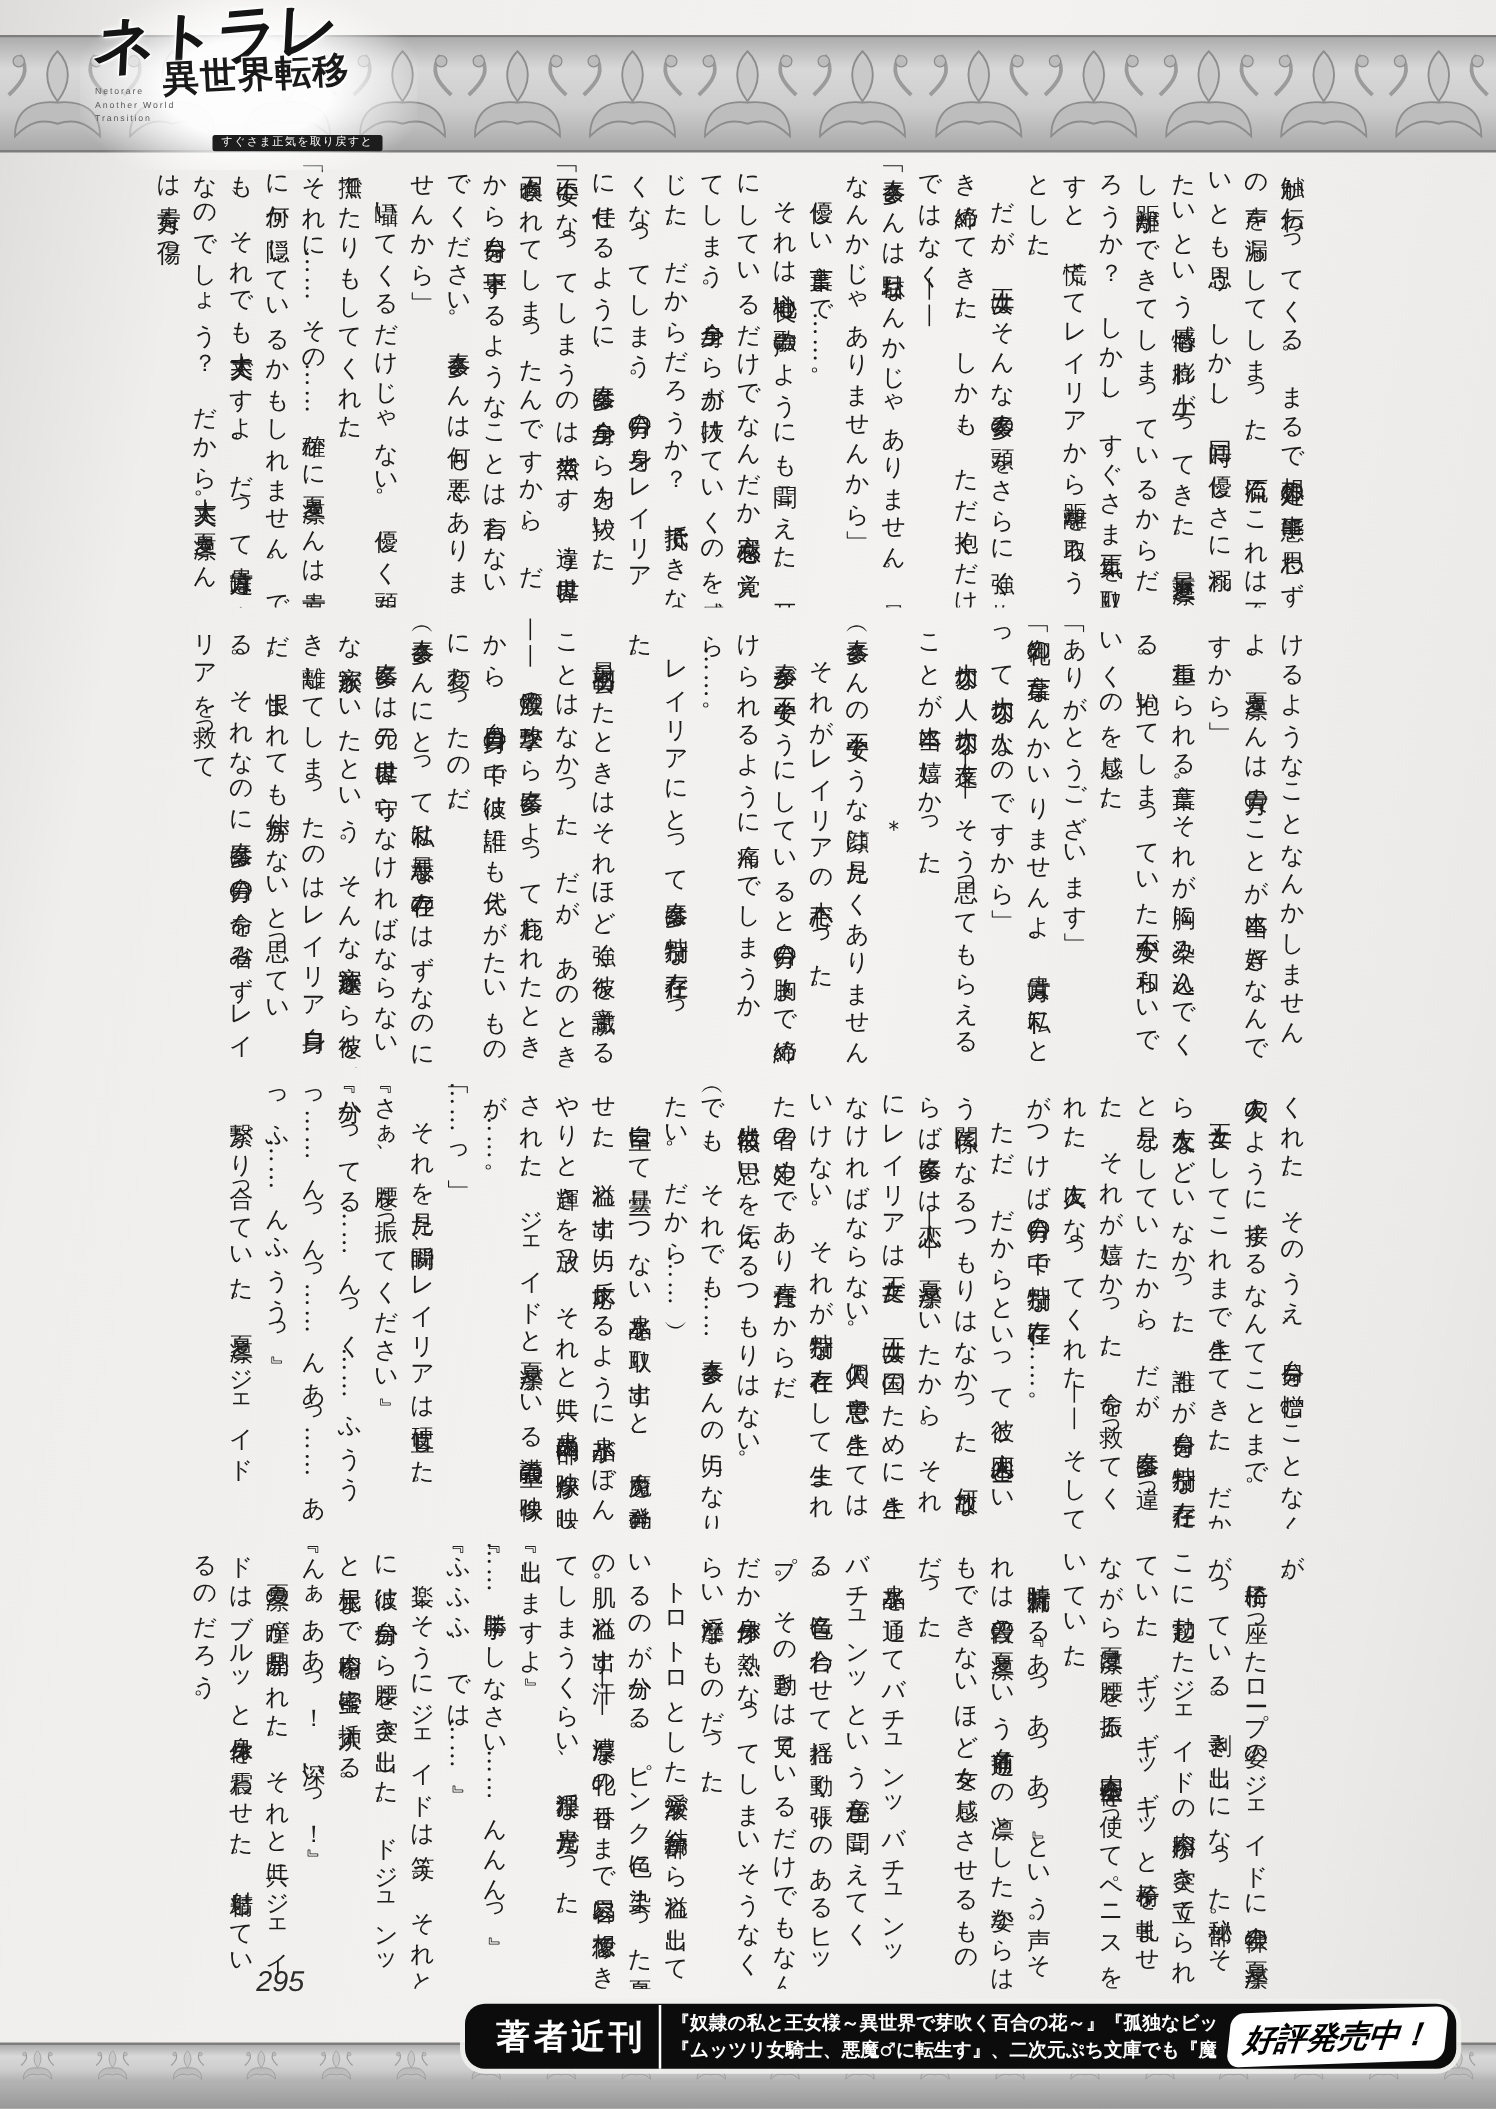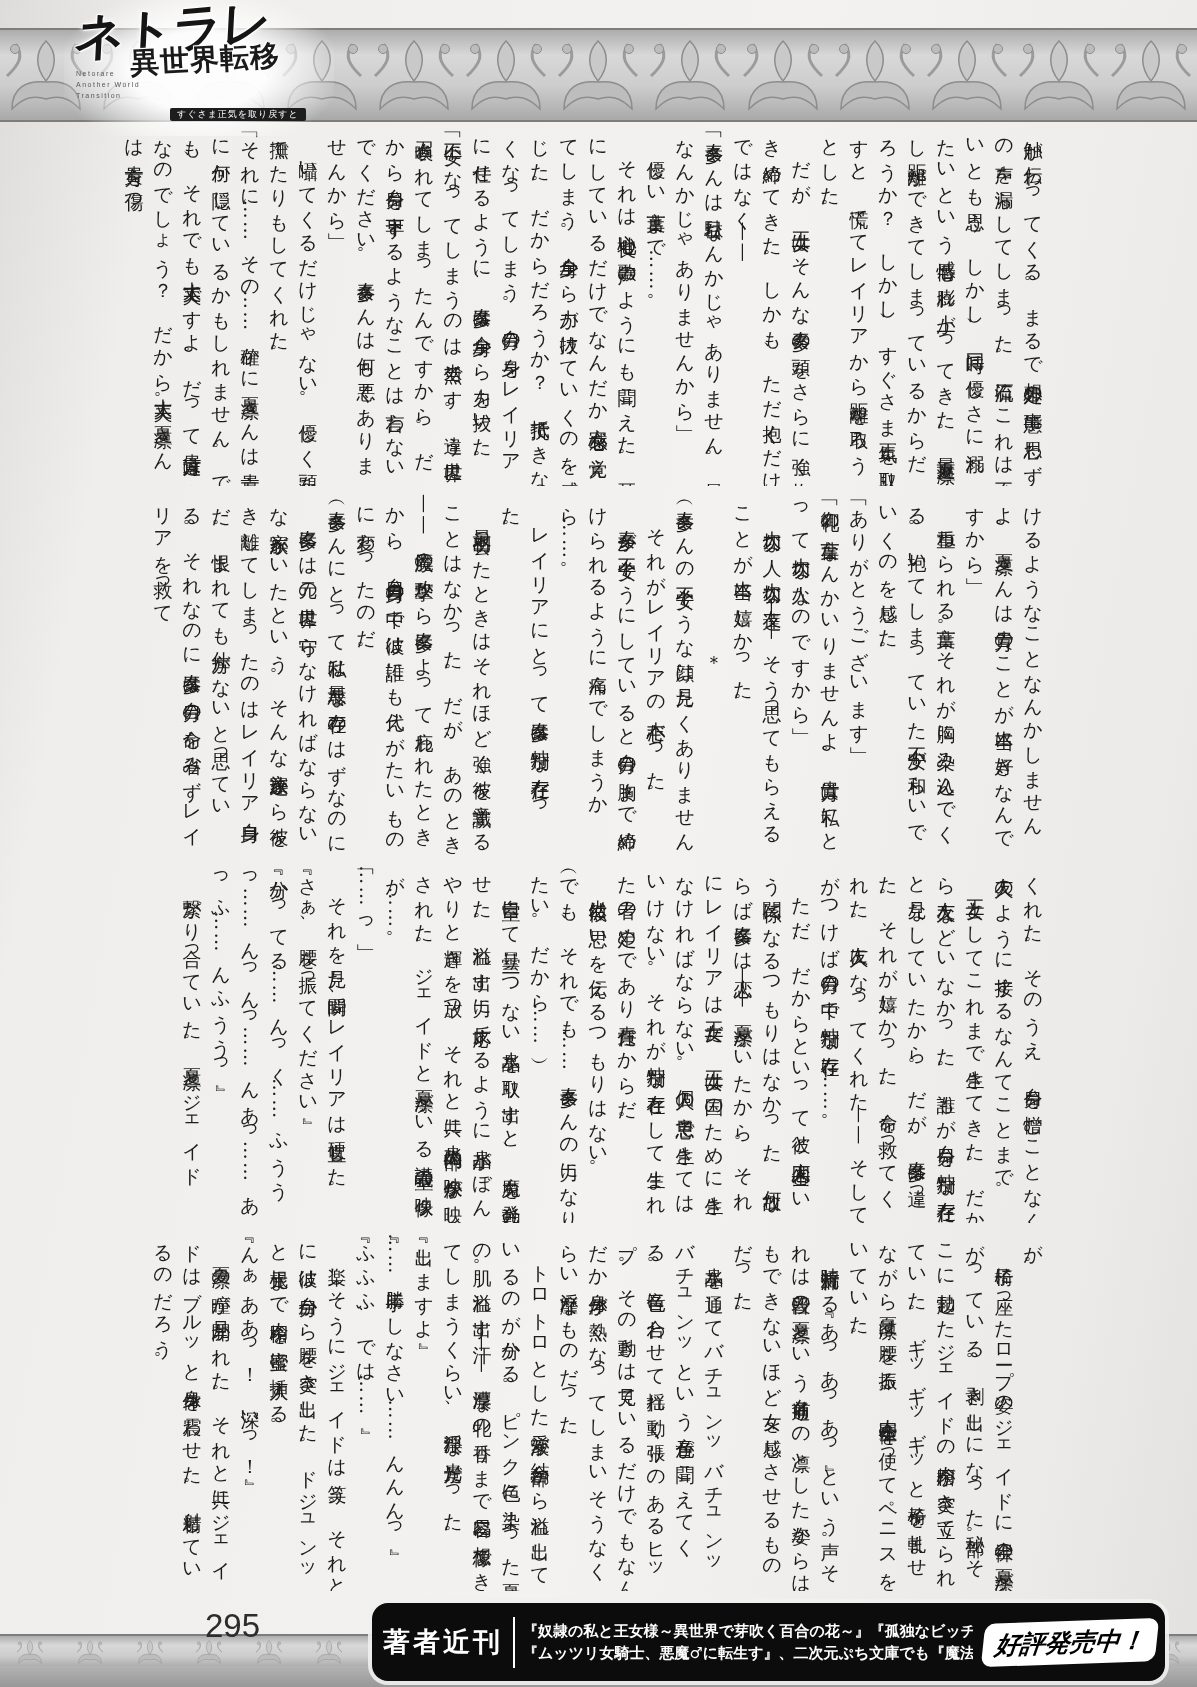--- a/index.html
+++ b/index.html
@@ -65,27 +65,27 @@
     font-size:19px;line-height:29px;letter-spacing:2.2px;
     color:#1c1c1c;white-space:pre-line;overflow:hidden;
   }
   .band1{top:126px;}
   .band2{top:494px;}
   .band3{top:863px;}
   .band4{top:1231px;}
 
   
   .page-number{
-    position:absolute;left:205px;top:1607px;z-index:6;
-    font-family:"Liberation Sans",sans-serif;font-size:33px;color:#2c2c2c;
+    position:absolute;left:205px;top:1572px;z-index:6;
+    font-family:"Liberation Sans",sans-serif;font-size:23px;color:#2c2c2c;font-style:italic;
   }
   .pub-box{
-    position:absolute;left:372px;right:32px;top:1603px;height:78px;z-index:6;
+    position:absolute;left:372px;right:32px;top:1603px;height:52px;z-index:6;
     background:#0c0c0c;border-radius:16px;
-    display:flex;align-items:center;gap:10px;padding:0 8px 0 11px;box-sizing:border-box;
+    display:flex;align-items:center;gap:10px;padding:0 8px 0 25px;box-sizing:border-box;
     box-shadow:0 0 0 4px rgba(240,239,237,.9);
   }
   .pub-label{
     color:#fff;font-weight:bold;font-size:27px;letter-spacing:3px;white-space:nowrap;
     font-family:"DejaVu Sans","Liberation Sans",sans-serif;
   }
   .pub-lines{
     flex:1;border-left:2px solid #fff;padding:3px 8px;min-width:0;
     color:#fff;font-weight:bold;font-size:15px;line-height:1.5;
     font-family:"DejaVu Sans","Liberation Sans",sans-serif;

